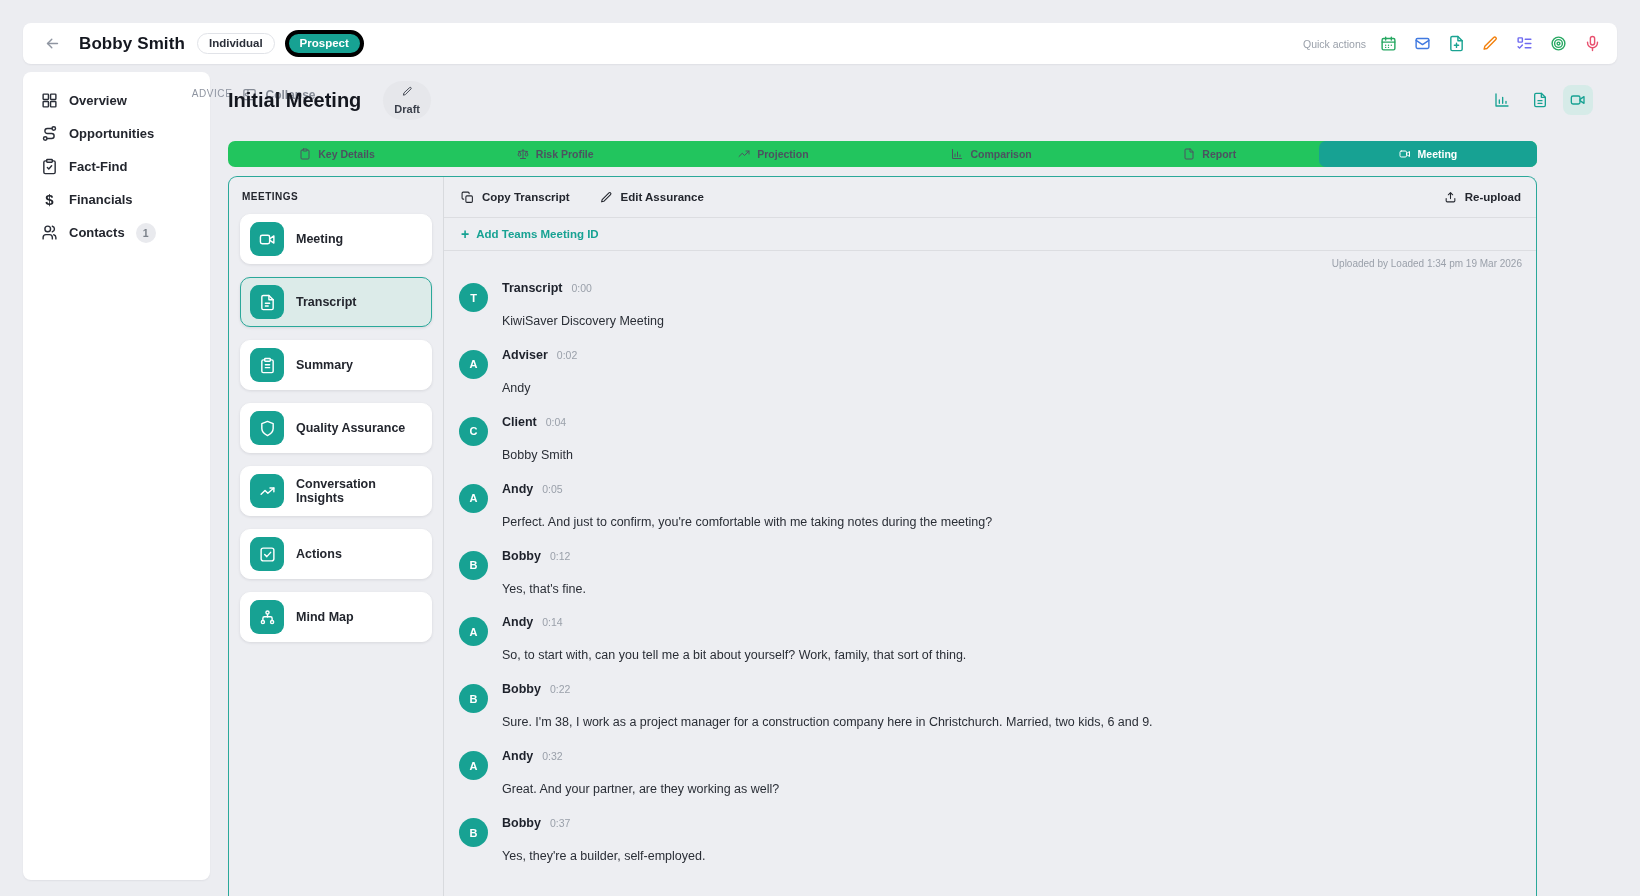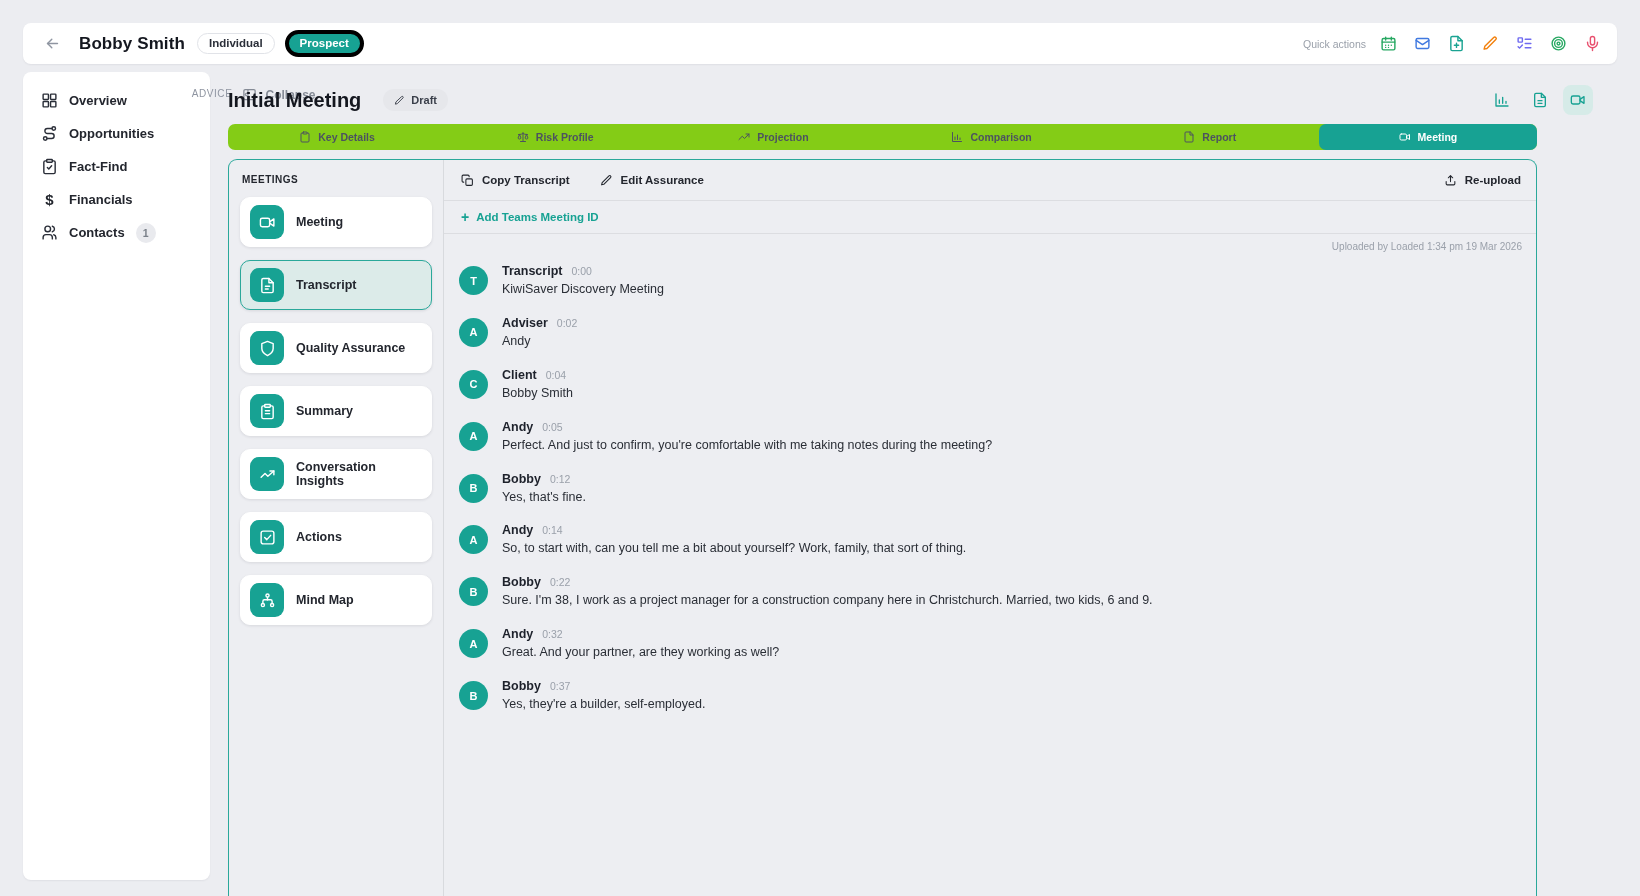--- a/index.html
+++ b/index.html
@@ -38,32 +38,32 @@
   .side-spacer { flex:1; }
   .collapse-row { border-top:1px solid #eceef1; height:44px; display:flex; align-items:center; justify-content:center;
     gap:8px; color:#858b96; font-size:12px; font-weight:600; cursor:pointer; border-radius:0 0 8px 8px; }
   .collapse-row svg { width:15px; height:15px; }
 
   
   .main { position:absolute; left:228px; top:72px; width:1389px; height:824px; }
   .main-header { height:44px; margin-top:6px; display:flex; align-items:center; }
   .page-title { font-size:20px; font-weight:800; color:#14171f; }
   .draft-badge { margin-left:22px; background:#e6e7eb; border-radius:999px; padding:5px 11px; display:flex;
-    align-items:center; gap:6px; font-size:11px; font-weight:700; color:#3a3f4a; cursor:pointer; }
+    align-items:center; gap:6px; font-size:11px; font-weight:700; color:#3a3f4a; cursor:pointer;flex-direction:column; }
   .draft-badge svg { width:11px; height:11px; }
   .mh-spacer { flex:1; }
   .mh-icons { display:flex; align-items:center; gap:8px; margin-right:24px; }
   .mh-btn { width:30px; height:30px; border-radius:8px; display:flex; align-items:center; justify-content:center;
     color:#17a293; cursor:pointer; }
   .mh-btn svg { width:16px; height:16px; }
   .mh-btn.active { background:#d6ebe8; }
 
   
-  .tabs { width:1309px; height:26px; background:#84cc16; border-radius:7px; display:flex; align-items:stretch;
-    margin-top:2px; padding:0; }
+  .tabs { width:1309px; height:26px; background:#22c55e; border-radius:7px; display:flex; align-items:stretch;
+    margin-top:19px; padding:0; }
   .tab { flex:1; display:flex; align-items:center; justify-content:center; gap:7px; font-size:10.5px;
     font-weight:600; color:#4c5260; cursor:pointer; border-radius:7px; }
   .tab svg { width:12px; height:12px; }
   .tab.active { background:#17a293; color:#fff; }
 
   
   .panel { width:1309px; height:742px; margin-top:9px; border:1px solid #2aa89a; border-bottom:none;
     border-radius:9px 9px 0 0; background:#edeef2; display:flex; flex-direction:column; overflow:hidden; }
   .panel-header { height:33px; background:#d9e8e6; display:flex; align-items:center; gap:10px; padding:0 14px;
     border-radius:8px 8px 0 0; flex:none; }
@@ -98,21 +98,21 @@
   .uploaded-row { height:24px; flex:none; display:flex; align-items:center; justify-content:flex-end;
     padding:0 14px; font-size:10px; color:#9aa0aa; }
   .trans-list { flex:1; overflow:hidden; padding:6px 17px 0 15px; }
   .entry { display:flex; gap:14px; margin-bottom:18px; }
   .avatar { width:29px; height:29px; border-radius:50%; background:#17a293; color:#fff; flex:none;
     display:flex; align-items:center; justify-content:center; font-size:11px; font-weight:700; margin-top:2px; }
   .entry-body { min-width:0; }
   .entry-head { display:flex; align-items:baseline; gap:9px; }
   .speaker { font-size:12.5px; font-weight:800; color:#1d212b; }
   .etime { font-size:10.5px; color:#9aa0aa; }
-  .etext { font-size:12.5px; color:#2a2e36; margin-top:3px; line-height:1.35; }
+  .etext { font-size:12.5px; color:#2a2e36; margin-top:18px; line-height:1.35; }
 </style>
 </head>
 <body>
 
 <div class="app">
 
   <div class="topbar">
     <div class="back-btn">
       <svg class="ic" viewBox="0 0 24 24" width="17" height="17">
           <path d="M19 12H5"></path>
@@ -331,34 +331,34 @@
                   <path d="M14 2H6a2 2 0 0 0-2 2v16a2 2 0 0 0 2 2h12a2 2 0 0 0 2-2V8z"></path>
                   <path d="M14 2v6h6"></path>
                   <path d="M9 13h6M9 17h4"></path>
                 </svg>
               </span>
             <span class="meet-card-label">Transcript</span>
           </div>
           <div class="meet-card">
             <span class="meet-ic">
                 <svg class="ic" viewBox="0 0 24 24">
-                  <path d="M12 22s8-4 8-10V5l-8-3-8 3v7c0 6 8 10 8 10z"></path>
-                </svg>
-              </span>
-            <span class="meet-card-label">Quality Assurance</span>
-          </div>
-          <div class="meet-card">
-            <span class="meet-ic">
-                <svg class="ic" viewBox="0 0 24 24">
                   <path d="M16 4h2a2 2 0 0 1 2 2v14a2 2 0 0 1-2 2H6a2 2 0 0 1-2-2V6a2 2 0 0 1 2-2h2"></path>
                   <rect x="8" y="2" width="8" height="4" rx="1"></rect>
                   <path d="M9 11h6M9 15h6"></path>
                 </svg>
               </span>
             <span class="meet-card-label">Summary</span>
+          </div>
+          <div class="meet-card">
+            <span class="meet-ic">
+                <svg class="ic" viewBox="0 0 24 24">
+                  <path d="M12 22s8-4 8-10V5l-8-3-8 3v7c0 6 8 10 8 10z"></path>
+                </svg>
+              </span>
+            <span class="meet-card-label">Quality Assurance</span>
           </div>
           <div class="meet-card">
             <span class="meet-ic">
                 <svg class="ic" viewBox="0 0 24 24">
                   <path d="m3 16 5.5-5.5 4 4L21 7"></path>
                   <path d="M15.5 7H21v5.5"></path>
                 </svg>
               </span>
             <span class="meet-card-label">Conversation Insights</span>
           </div>

